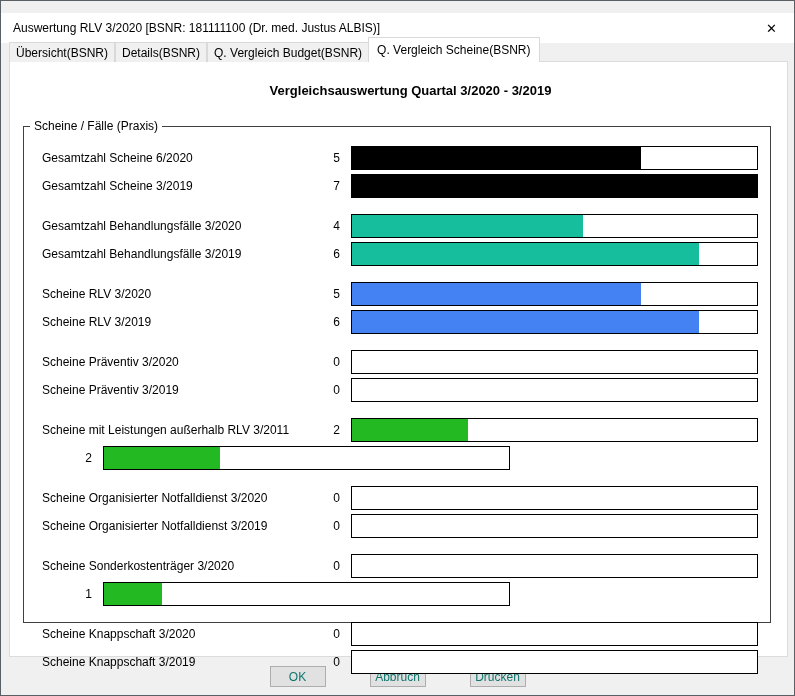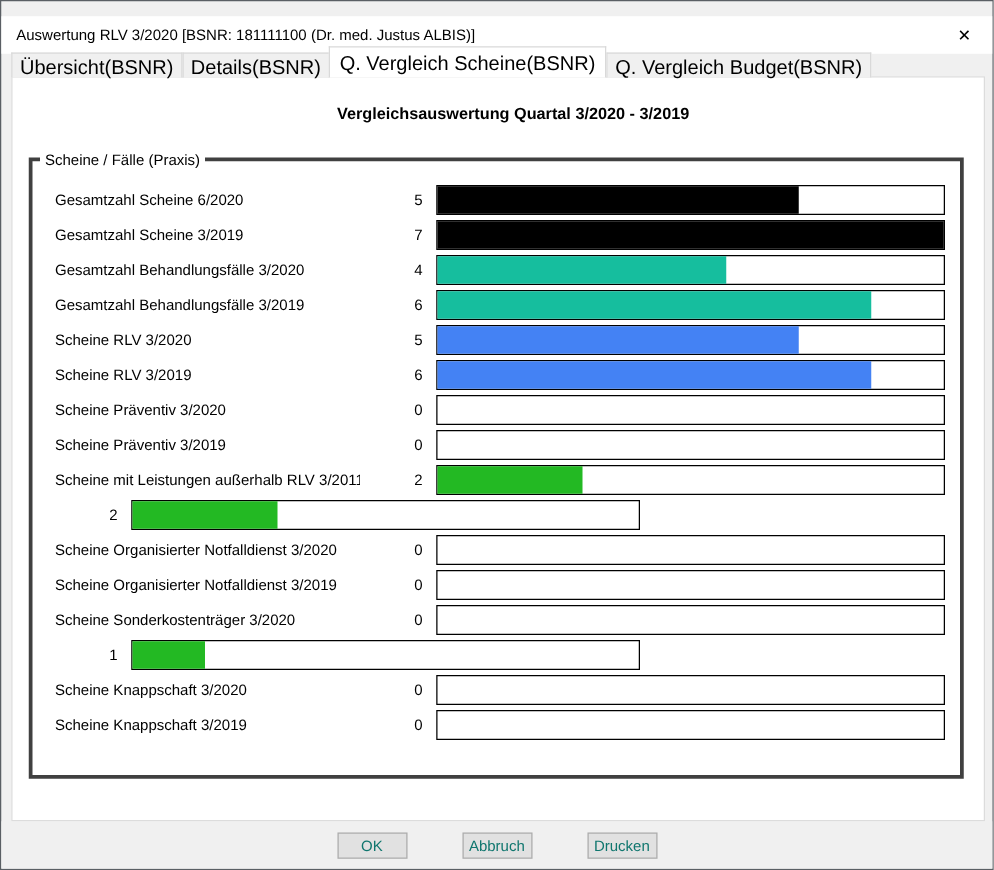--- a/index.html
+++ b/index.html
@@ -20,47 +20,47 @@
     font-size:13px; color:#000; cursor:pointer; background:transparent;
     border:none;
   }
   
   .tabstrip {
     position:absolute; left:8px; top:36px; height:25px;
     display:flex; align-items:flex-end; z-index:3;
   }
   .tab {
     height:20px; background:#f0f0f0; border:1px solid #d9d9d9; border-bottom:none;
-    font-size:16px; color:#000; padding:3px 6px 0 6px; white-space:nowrap;
+    font-size:12px; color:#000; padding:3px 6px 0 6px; white-space:nowrap;
     cursor:pointer;
   }
   .tab.active {
     height:25px; background:#ffffff; position:relative;
     padding:5px 8px 0 8px; margin-left:-1px;
   }
   
   .page {
     position:absolute; left:8px; top:60px; width:779px; height:596px;
     background:#ffffff; border:1px solid #dcdcdc; z-index:1;
   }
   .heading {
     position:absolute; top:21px; left:12px; width:100%;
     text-align:center; font-size:13px; font-weight:bold; color:#000;
   }
   .groupbox {
     position:absolute; left:13px; top:64px; width:748px; height:497px;
-    border:3px solid #404040;
+    border:1px solid #404040;
   }
   .groupbox-label {
     position:absolute; top:-9px; left:6px; background:#ffffff;
     padding:0 4px; font-size:12px; color:#000; line-height:16px;
   }
   .rows { padding:19px 12px 0 18px; }
   .row { display:flex; align-items:center; height:24px; }
-  .row + .row { margin-top:4px; }
+  .row + .row { margin-top:16px; }
   .row:nth-child(even) { margin-top:4px; }
   .row-label { flex:1; font-size:12px; color:#000; white-space:nowrap; overflow:hidden; }
   .row-value { width:50px; text-align:right; font-size:12px; color:#000; margin-right:11px; }
   .bar-track {
     width:407px; height:24px; background:#ffffff;
     border:1px solid #000; position:relative; flex:none;
   }
   .bar-fill { display:block; height:100%; }
   
   .footer {
@@ -80,22 +80,22 @@
 <div class="window">
 
   <div class="titlebar">
     <span class="titlebar-text">Auswertung RLV 3/2020 [BSNR: 181111100 (Dr. med. Justus ALBIS)]</span>
     <button class="close-btn">✕</button>
   </div>
 
   <div class="tabstrip">
       <div class="tab">Übersicht(BSNR)</div>
       <div class="tab">Details(BSNR)</div>
+      <div class="tab">Q. Vergleich Budget(BSNR)</div>
       <div class="tab active">Q. Vergleich Scheine(BSNR)</div>
-      <div class="tab">Q. Vergleich Budget(BSNR)</div>
     </div>
 
   <div class="page">
     <div class="heading">Vergleichsauswertung Quartal 3/2020 - 3/2019</div>
     <div class="groupbox">
       <span class="groupbox-label">Scheine / Fälle (Praxis)</span>
       <div class="rows">
           <div class="row">
             <span class="row-label">Gesamtzahl Scheine 6/2020</span>
             <span class="row-value">5</span>

